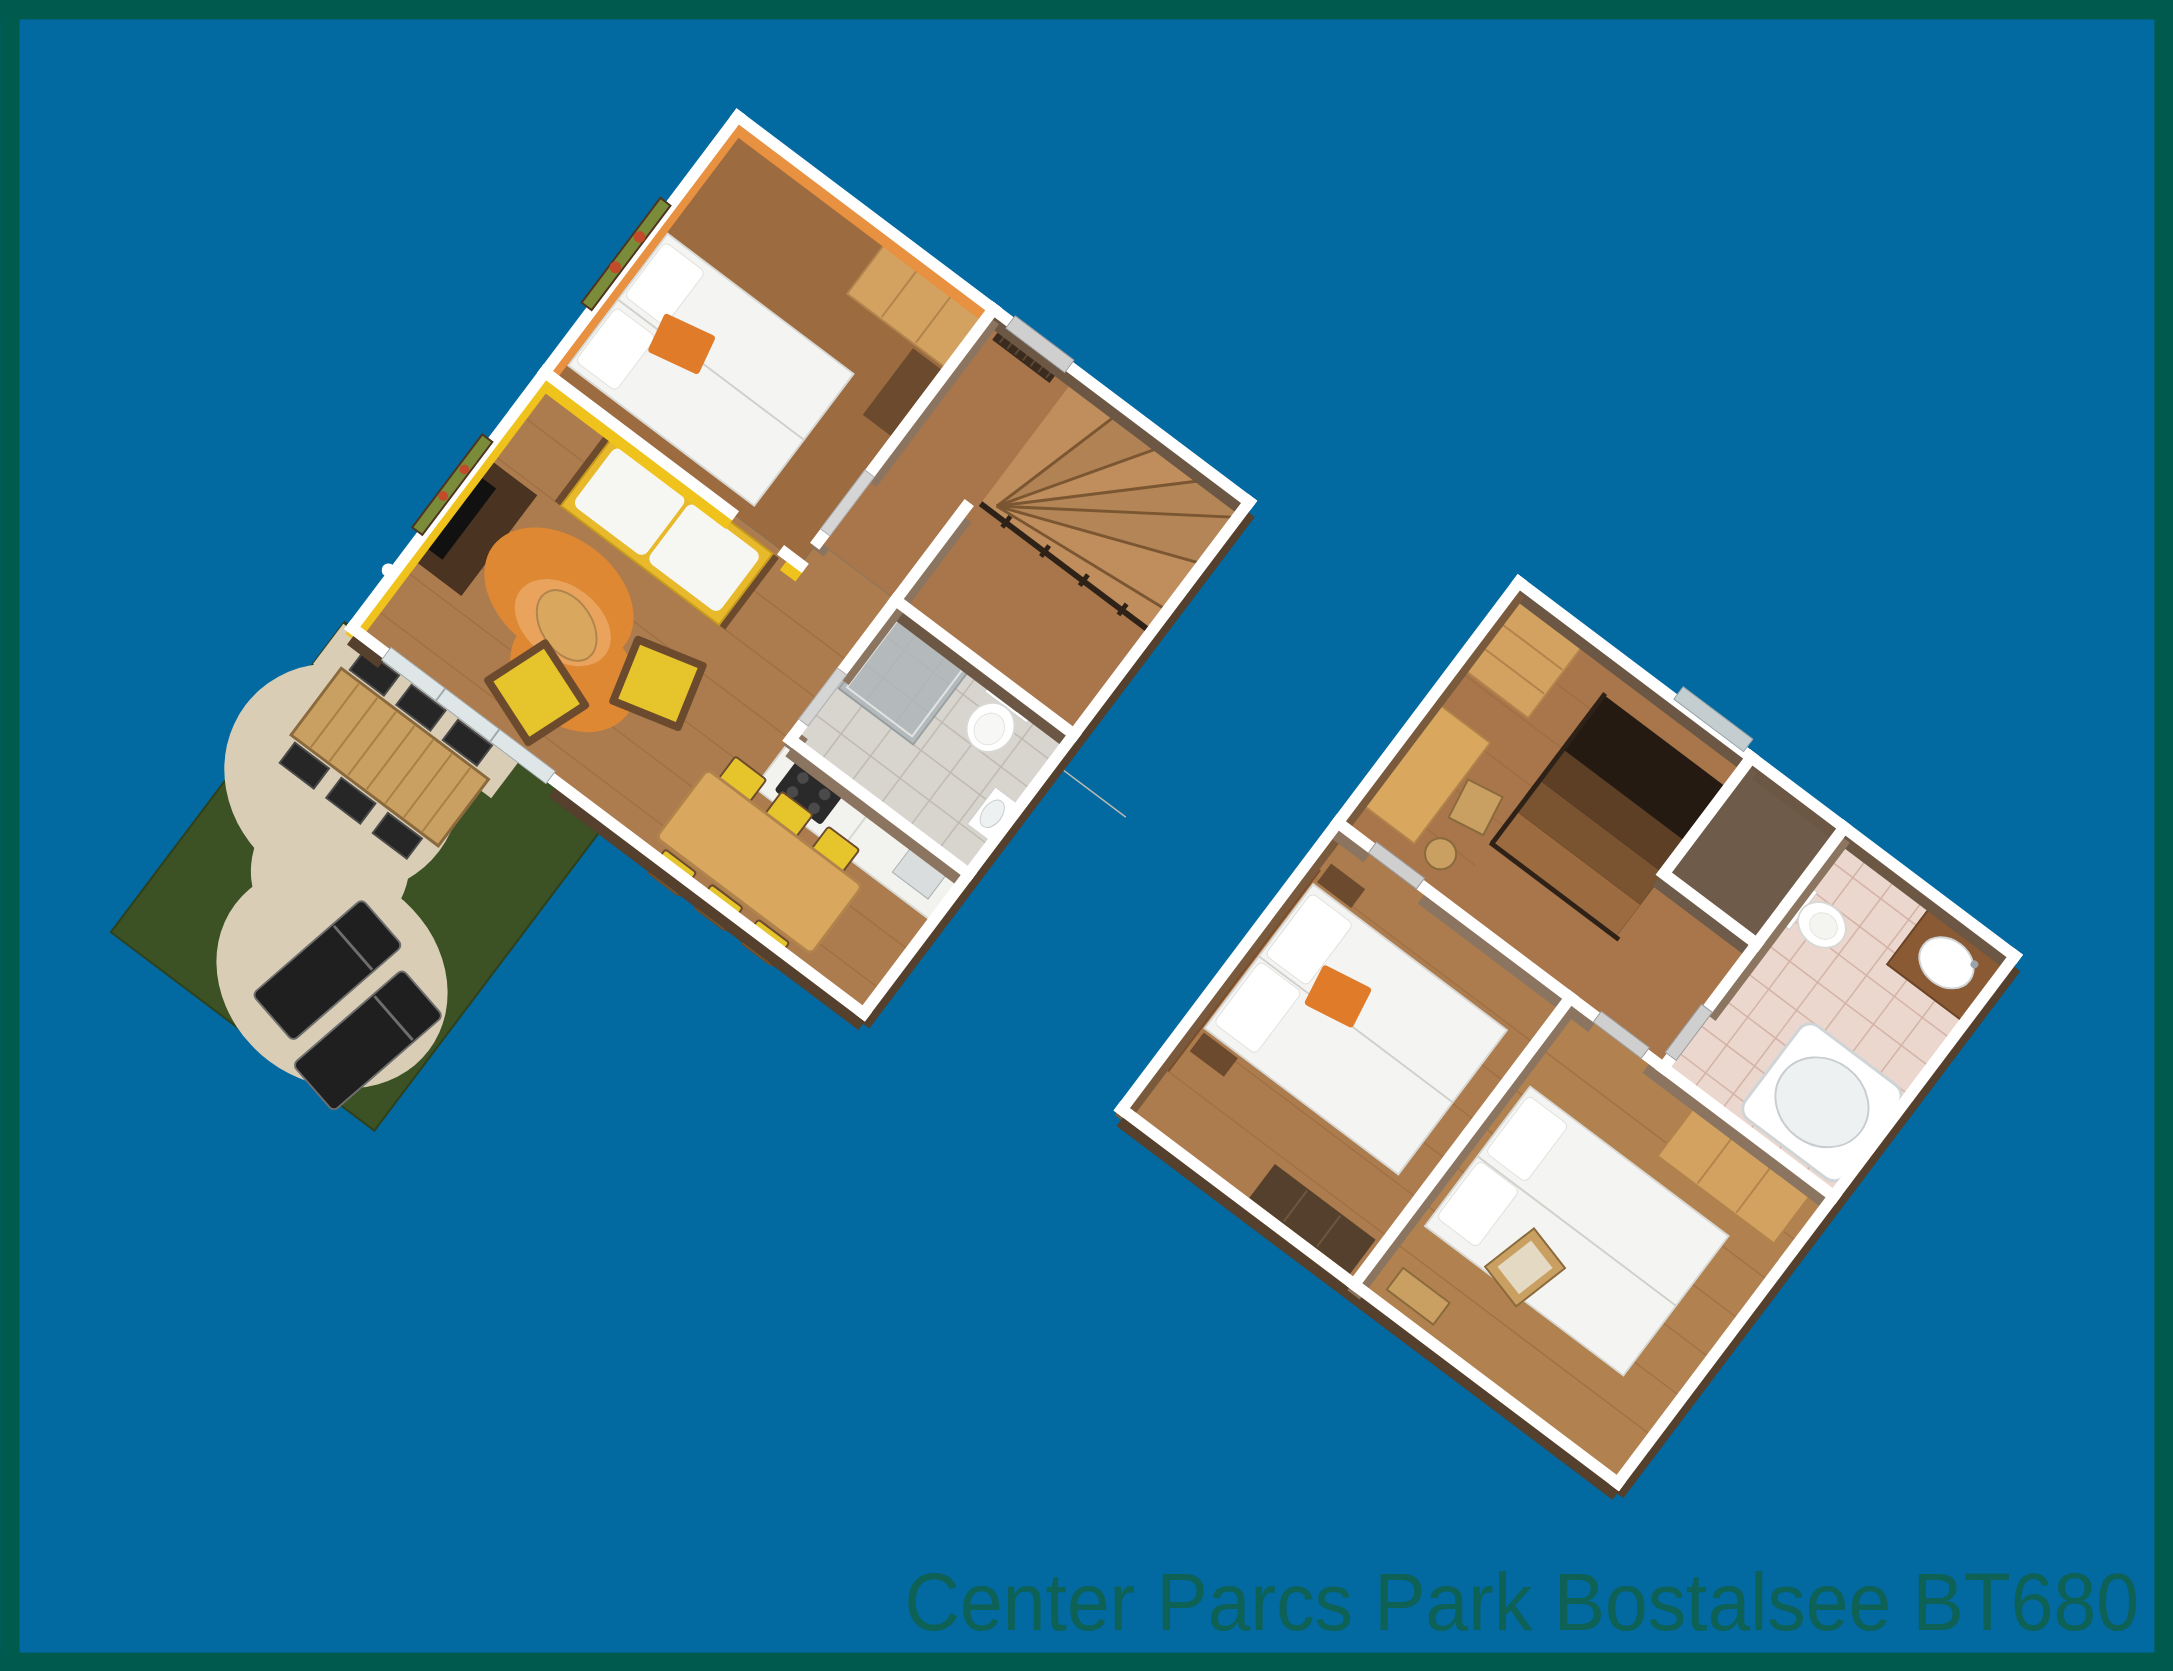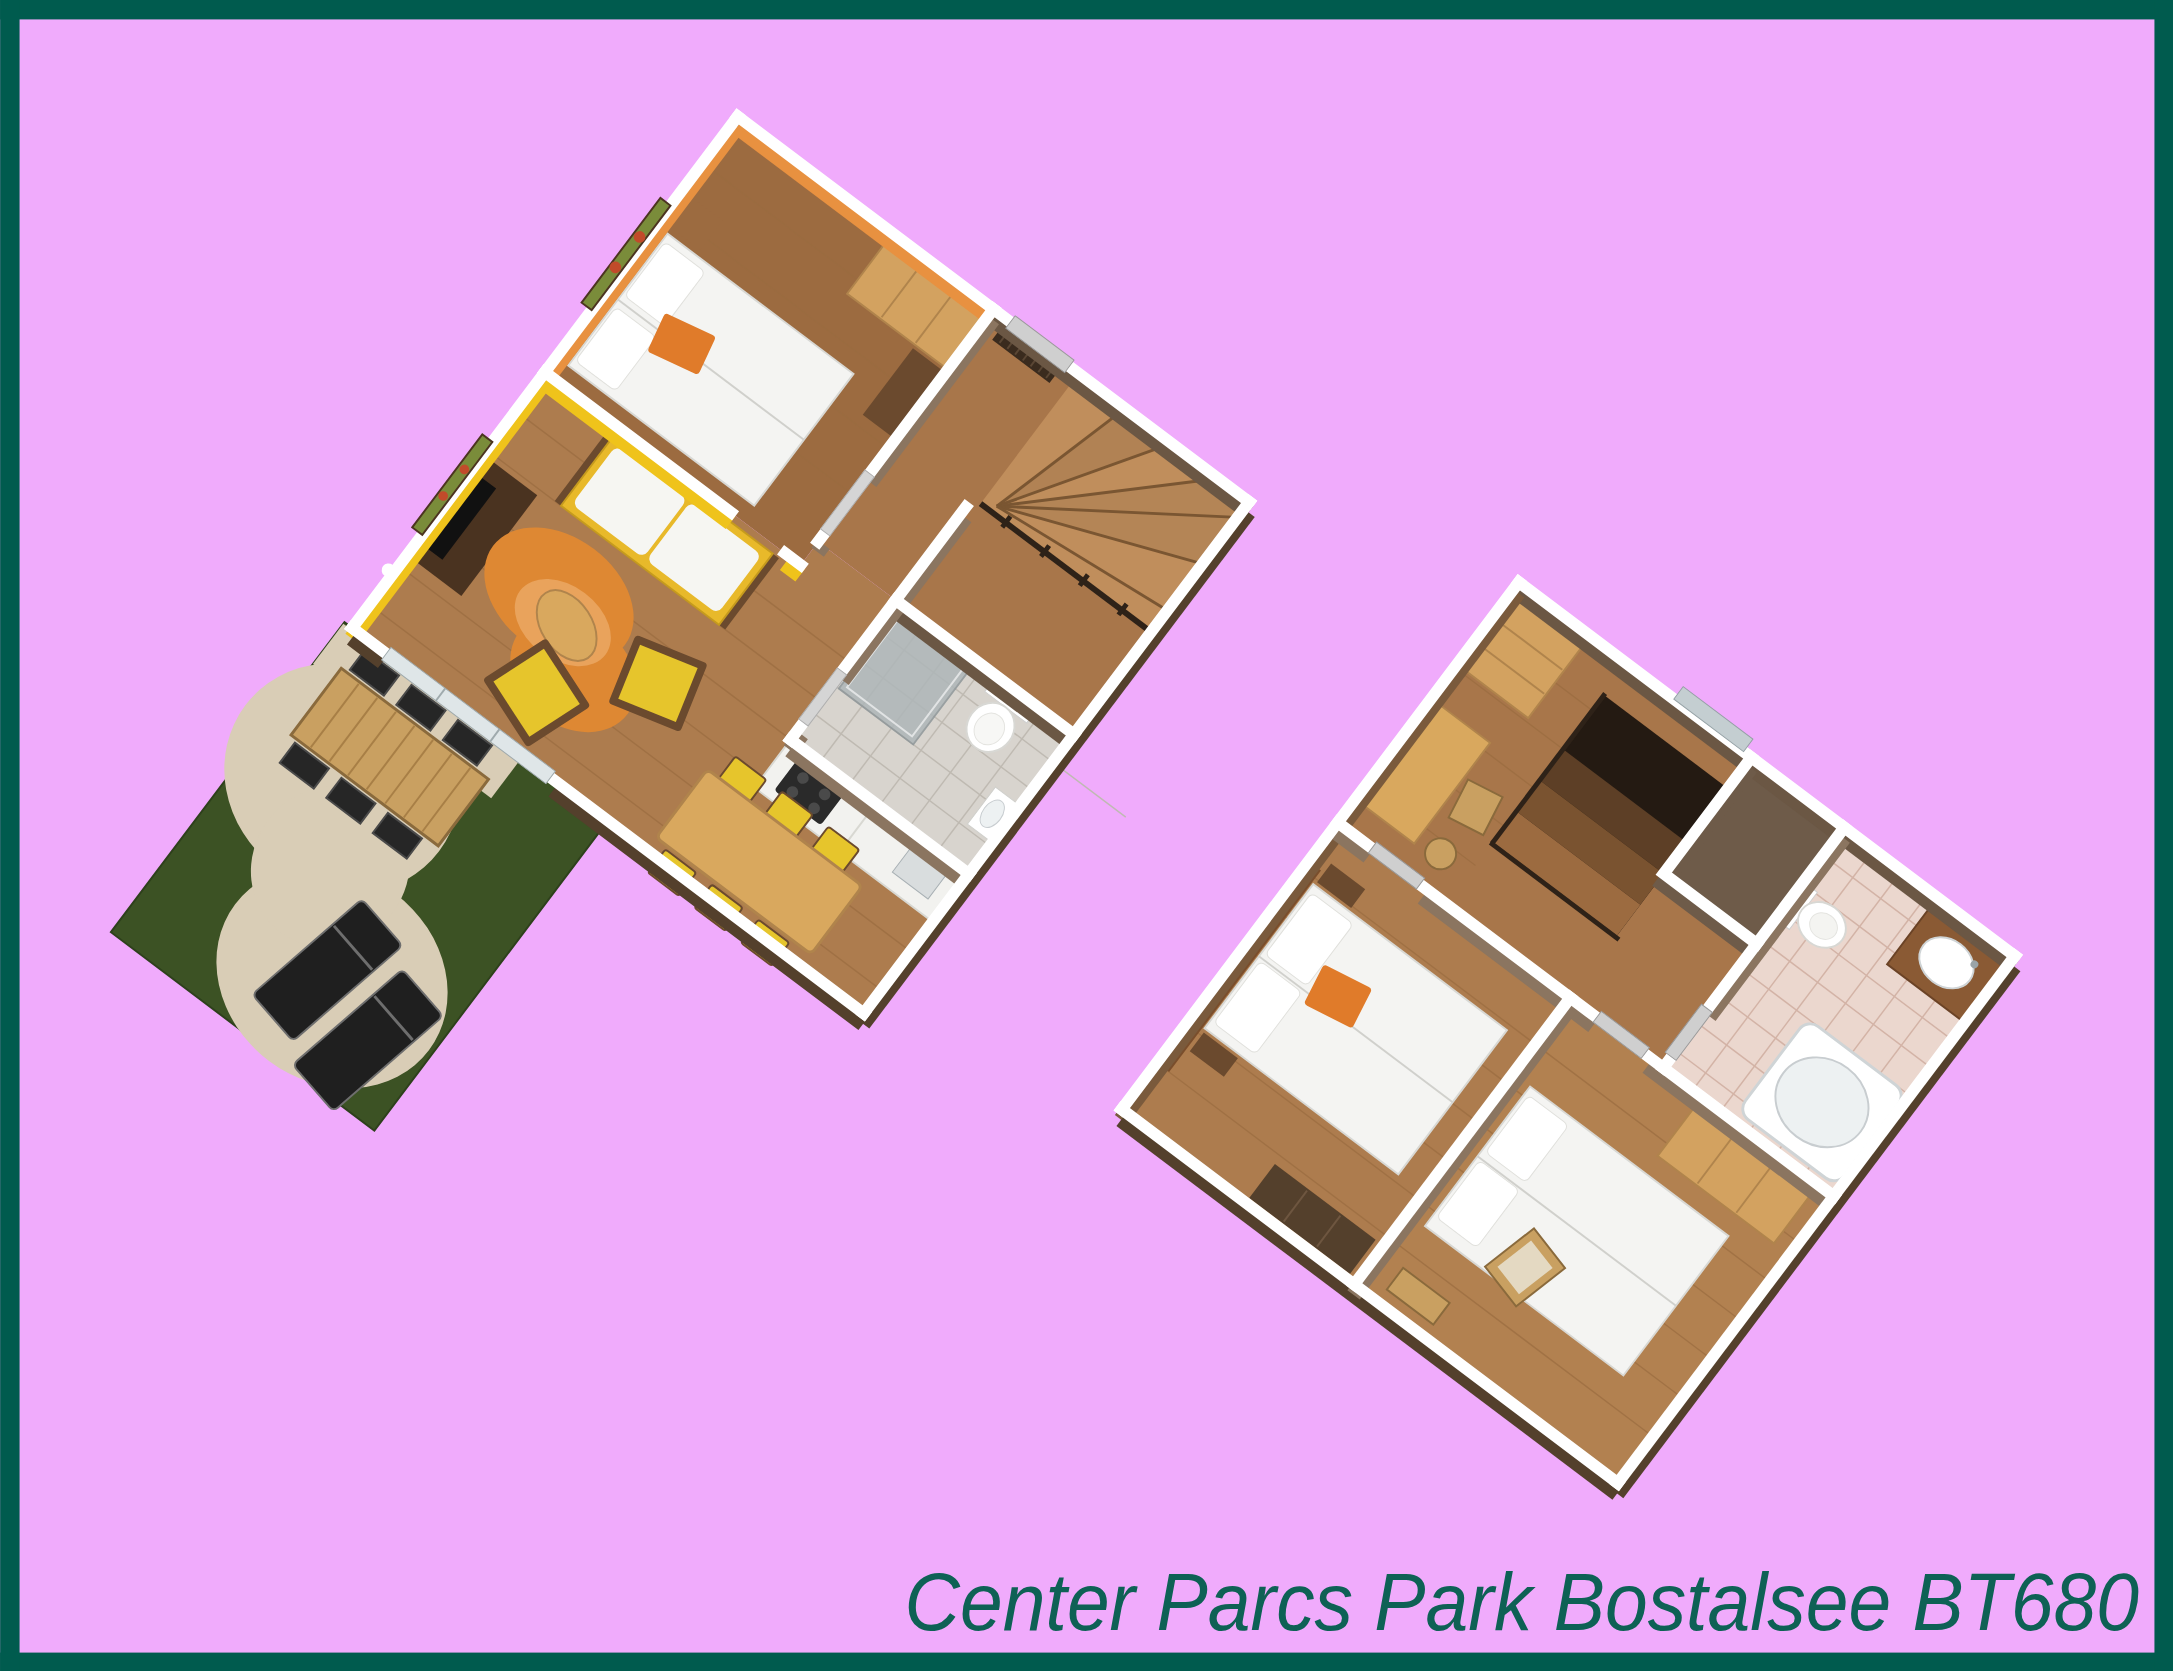--- a/index.html
+++ b/index.html
@@ -1,16 +1,16 @@
 <!DOCTYPE html>
 <html><head>
 <meta charset="utf-8">
 <style>
   html,body{margin:0;padding:0;background:#ffffff;}
-  .page{width:2174px;height:1672px;position:relative;background:#f0abfc;overflow:hidden;font-style:italic;}
+  .page{width:2174px;height:1672px;position:relative;background:#0369a1;overflow:hidden;}
   svg{display:block;}
   text{font-family:"Liberation Sans",sans-serif;}
 </style>
 </head>
 <body>
 
 <div class="page">
 <svg width="2174" height="1672" viewBox="0 0 2240 1723" xmlns="http://www.w3.org/2000/svg">
 
   <g transform="translate(760,120) rotate(37)">

